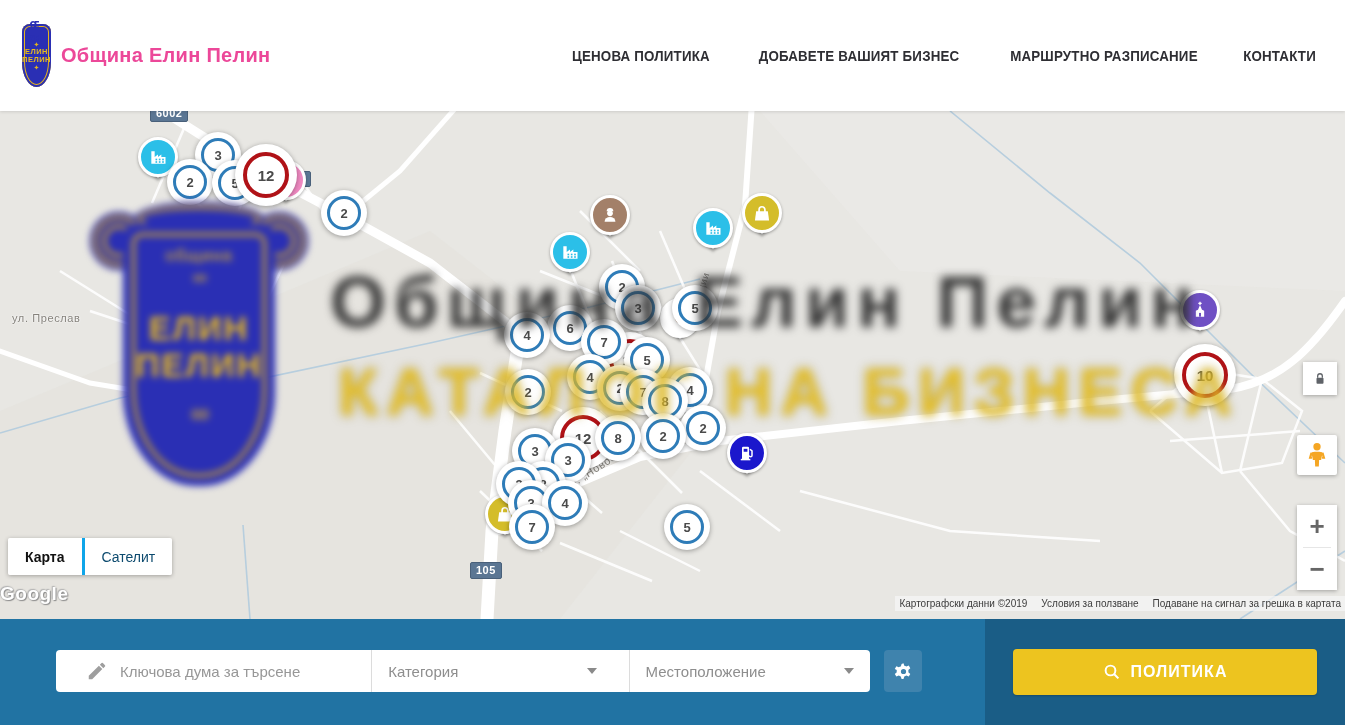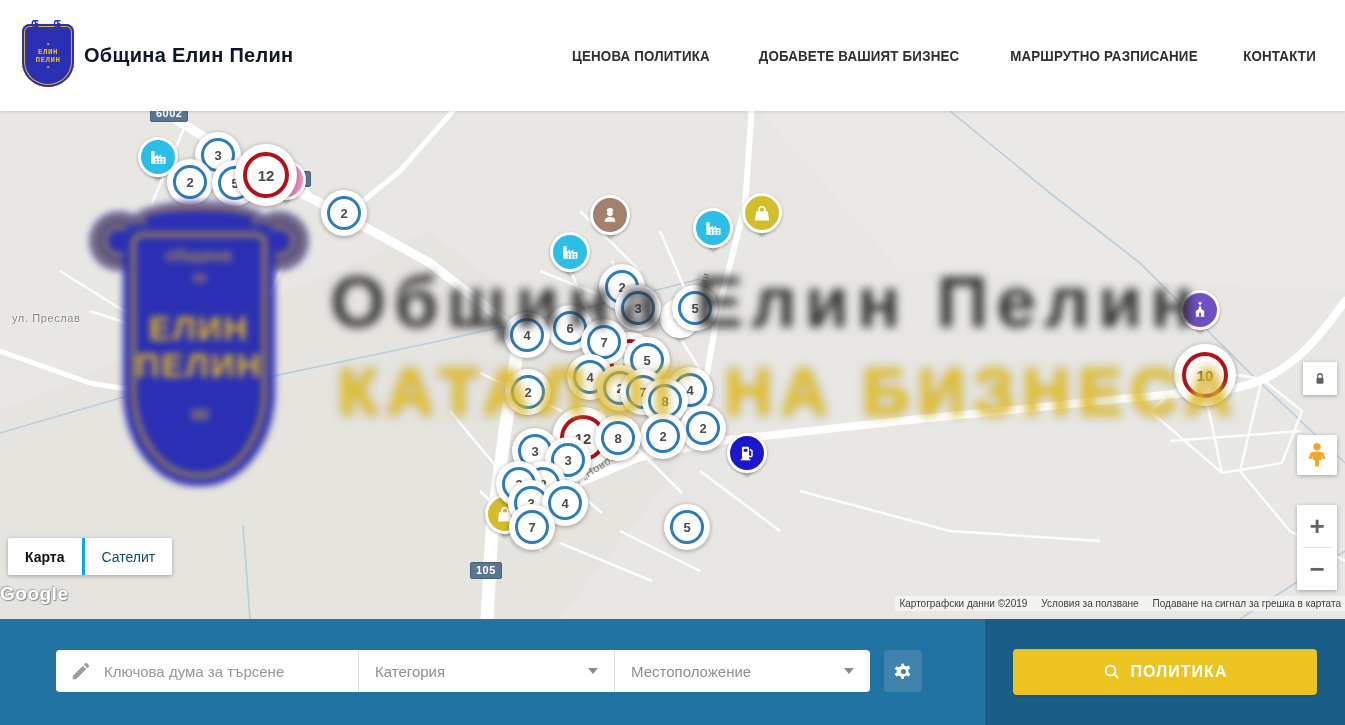--- a/index.html
+++ b/index.html
@@ -5,30 +5,30 @@
   * { margin:0; padding:0; box-sizing:border-box; }
   html,body { width:1345px; height:725px; }
   body { font-family:"Liberation Sans", sans-serif; background:#fff; overflow:hidden; }
   .page { position:relative; width:1345px; height:725px; overflow:hidden; }
 
   
   .header { position:relative; width:100%; height:111px; background:#fff;
             box-shadow:0 1px 3px rgba(0,0,0,.12); z-index:50;
             display:flex; align-items:center; justify-content:space-between; }
   .brand { display:flex; align-items:center; margin-left:22px; }
-  .mini-shield { position:relative; width:52px; height:63px; background:#2a2fb4;
+  .mini-shield { position:relative; width:29px; height:63px; background:#2a2fb4;
                  border-radius:8px 8px 50% 50% / 8px 8px 40% 40%;
                  display:flex; flex-direction:column; align-items:center; justify-content:center;
-                 box-shadow:inset 0 0 0 2px #2a2fb4, inset 0 0 0 3px #e3b31e;font-family:Liberation Mono, monospace; }
+                 box-shadow:inset 0 0 0 2px #2a2fb4, inset 0 0 0 3px #e3b31e; }
   .mini-shield::before { content:"ɶ ɶ"; position:absolute; top:-7px; left:0; right:0;
                  text-align:center; color:#2a2fb4; font-size:12px; font-weight:bold; letter-spacing:4px;}
   .mini-shield .ms-orn { color:#e3b31e; font-size:7px; line-height:7px; }
   .mini-shield .ms-txt { color:#e9bb1e; font-size:7.5px; font-weight:bold; line-height:8px; letter-spacing:.5px; }
   .brand-text { margin-left:10px; }
-  .brand-title { font-size:20px; font-weight:bold; color:#0f172a; letter-spacing:.3px; }
+  .brand-title { font-size:20px; font-weight:bold; color:#ec4899; letter-spacing:.3px; }
   .brand-sub { font-size:18px; font-weight:bold; color:#efba0c; letter-spacing:.4px; margin-top:2px; }
   .nav { display:flex; align-items:center; gap:34px; margin-right:26px; }
   .nav-item { font-size:14.5px; font-weight:bold; color:#2e2e33; letter-spacing:.2px;
               cursor:pointer; white-space:nowrap; transform:scaleX(.92); transform-origin:center; }
 
   
   .map { position:relative; width:1345px; height:508px; background:#e8e7e3; overflow:hidden; }
   .map svg.base { position:absolute; left:0; top:0; }
 
   .road-badge { position:absolute; background:#5b7693; color:#fff; font-size:11px; font-weight:bold;
@@ -106,21 +106,21 @@
   .attribution { position:absolute; right:0; top:485px; height:15px; z-index:40;
                  background:rgba(245,245,245,.75); display:flex; align-items:center;
                  font-size:10px; color:#3c3c3c; padding:0 4px; gap:14px; white-space:nowrap; }
   .attribution span { cursor:pointer; }
 
   
   .searchbar { position:relative; width:1345px; height:106px; background:#2173a3; display:flex; }
   .sb-left { position:relative; width:985px; height:100%; }
   .search-group { position:absolute; left:56px; top:31px; height:42px; width:814px; background:#fff;
                   border-radius:4px; display:flex; align-items:stretch; overflow:hidden; }
-  .field { display:flex; align-items:center; position:relative; }
+  .field { display:flex; align-items:center; position:relative;margin-left:16px; }
   .f-keyword { width:302px; padding-left:14px; }
   .f-keyword input { border:0; outline:none; font-size:15px; color:#555; width:230px; margin-left:12px;
                      font-family:"Liberation Sans", sans-serif; }
   .f-keyword input::placeholder { color:#979797; opacity:1; }
   .f-select { width:256px; border-left:1px solid #dcdcdc; padding:0 16px; justify-content:space-between;
               cursor:pointer; }
   .f-select .val { font-size:15px; color:#8e8e8e; }
   .caret { width:0; height:0; border-left:5px solid transparent; border-right:5px solid transparent;
            border-top:6px solid #8a8a8a; }
   .gear-btn { position:absolute; left:884px; top:31px; width:38px; height:42px; background:#3f83ad;

